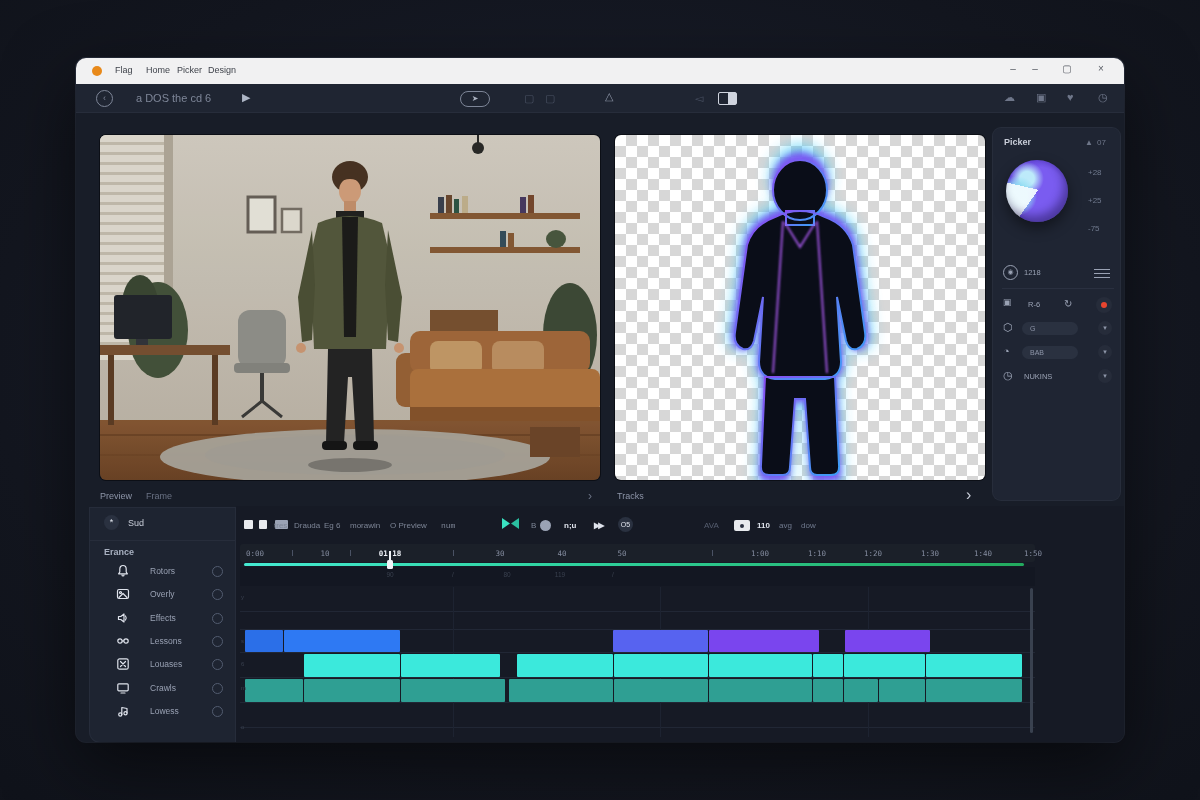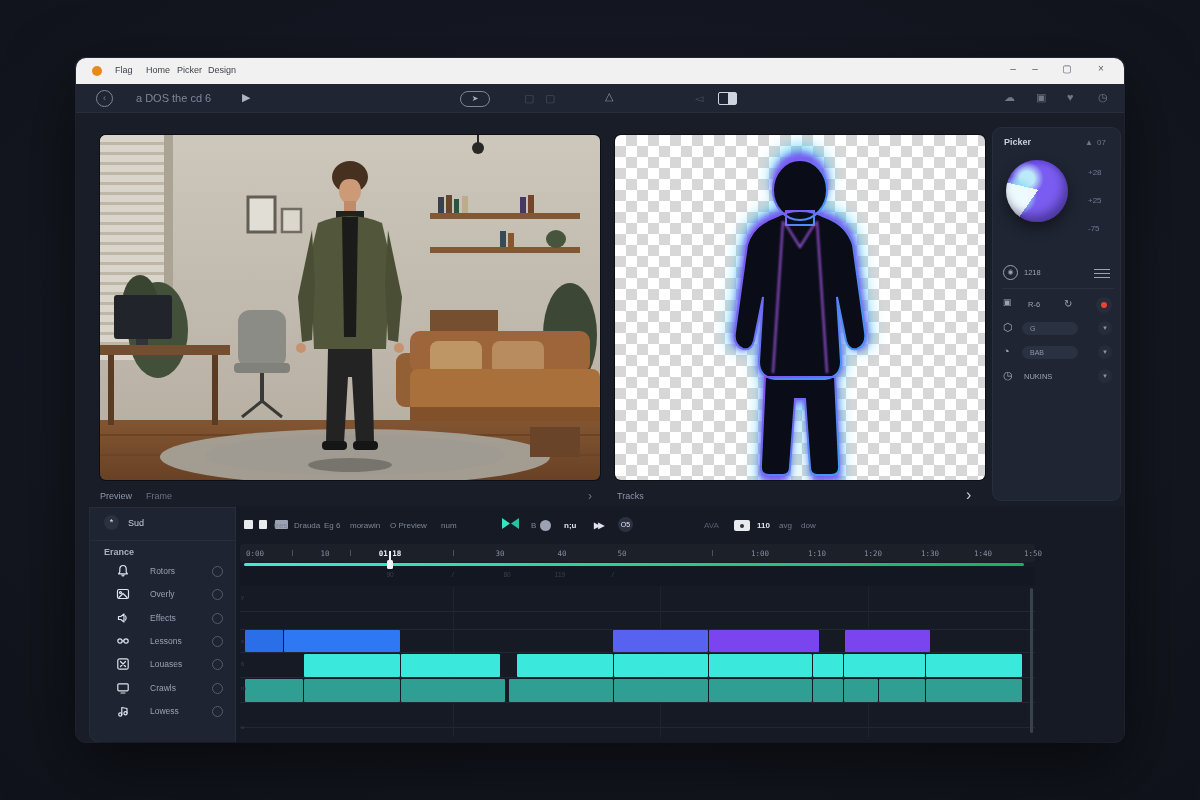--- a/index.html
+++ b/index.html
@@ -330,21 +330,21 @@
             <path d="M5.8,10.5 L5.8,3.5 L11,4.5 L11,9"></path>
             <circle cx="4.3" cy="10.5" r="1.6"></circle>
             <circle cx="9.5" cy="9.2" r="1.6"></circle>
           </svg></span><span class="tp-item-lb" style="top: 706.1px;">Lowess</span><span class="tp-toggle" style="top: 706.1px;"></span></span>
 
   
   <div class="abs tl-bg"></div>
   <div class="tl-sq" style="left:244px;width:9px"></div>
   <div class="tl-sq" style="left:259px;width:8px"></div>
   <div class="tl-sq" style="left:275px;width:13px;background:#9aa2b4"></div>
-  <span id="tl-labels"><span class="tl-lb" style="left: 274px;">tres</span><span class="tl-lb" style="left: 294px;">Drauda</span><span class="tl-lb" style="left: 324px;">Eg 6</span><span class="tl-lb" style="left: 350px;">morawin</span><span class="tl-lb" style="left: 390px;">O Preview</span><span class="tl-lb" style="left: 441px;">num</span></span>
+  <span id="tl-labels"><span class="tl-lb" style="left: 274px;">tres</span><span class="tl-lb" style="left: 294px;">Drauda</span><span class="tl-lb" style="left: 324px;">Eg 6</span><span class="tl-lb" style="left: 350px;">morawin</span><span class="tl-lb" style="left: 390px;">O Preview</span><span class="tl-lb" style="left: 441px; font-family: Liberation Mono, monospace;">num</span></span>
   <svg class="abs bowtie" width="17" height="11">
     <polygon points="0,0 8,5.5 0,11" fill="#3ae2c2"></polygon>
         <polygon points="17,0 9,5.5 17,11" fill="#2bbfa0"></polygon>
   </svg>
   <span class="tl-lb" style="left:531px">B</span>
   <div class="abs rec-dot"></div>
   <span class="wtxt" style="left:564px;top:521px">n;u</span>
   <span class="wtxt" style="left:594px;top:521px;letter-spacing:-2px">▶▶</span>
   <div class="abs cnt-circ">O5</div>
   <span id="tl-mini"><span class="tl-lb" style="left: 704px; color: rgb(86, 94, 112); font-weight: normal;">AVA</span><span class="tl-lb" style="left: 757px; color: rgb(223, 227, 236); font-weight: bold;">110</span><span class="tl-lb" style="left: 779px; color: rgb(112, 122, 142); font-weight: normal;">avg</span><span class="tl-lb" style="left: 801px; color: rgb(112, 122, 142); font-weight: normal;">dow</span></span>

